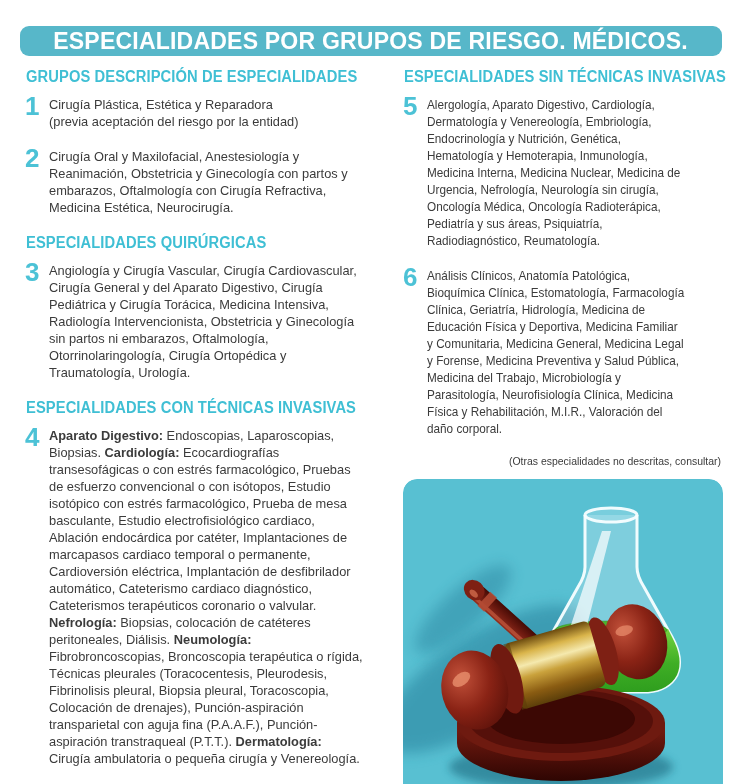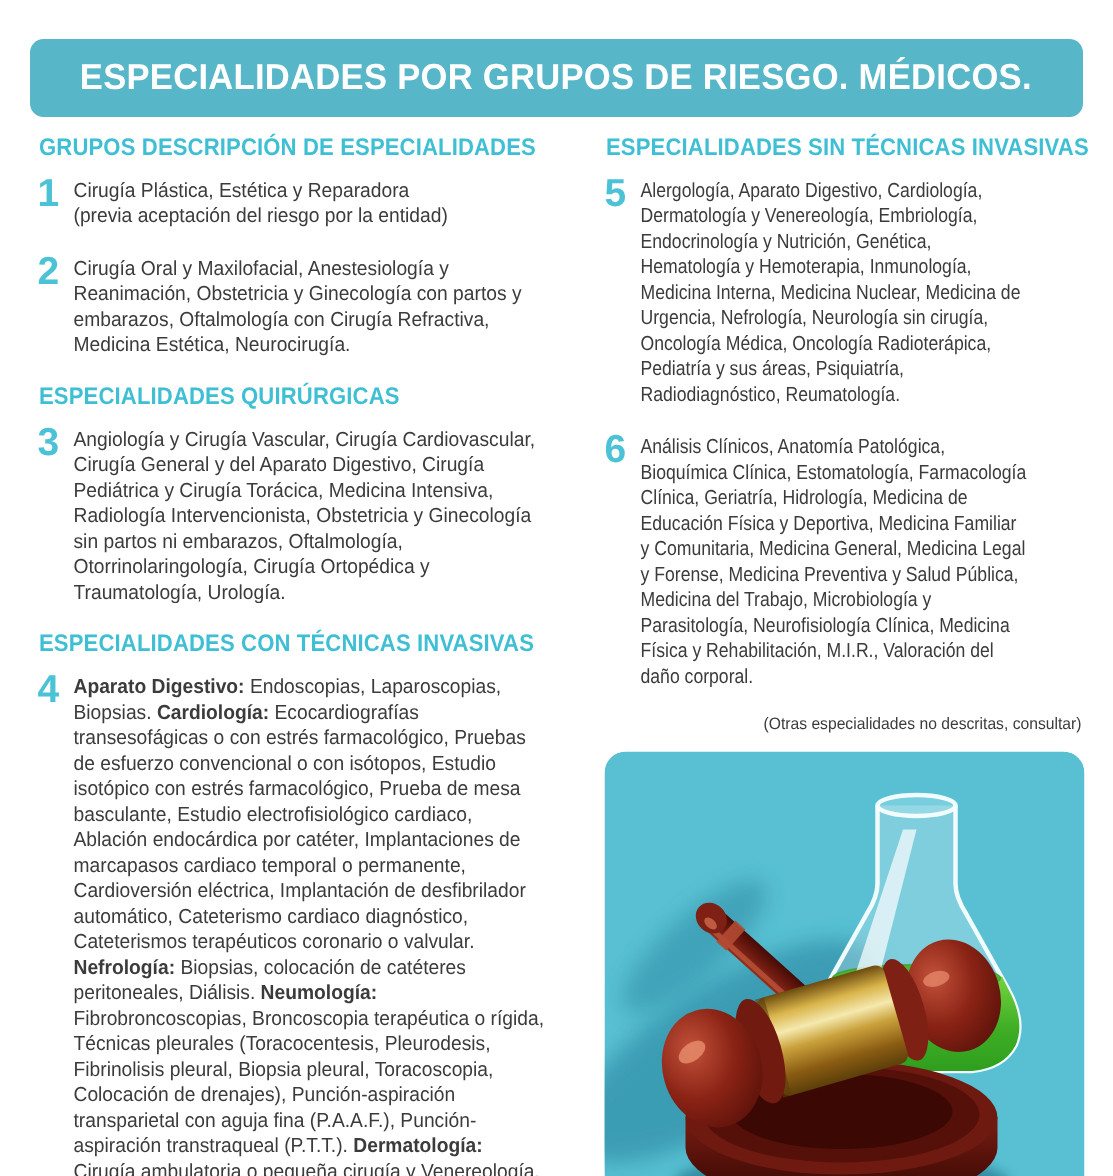--- a/index.html
+++ b/index.html
@@ -2,21 +2,21 @@
 <html><head>
 <meta charset="utf-8">
 <style>
   * { margin:0; padding:0; box-sizing:border-box; }
   html,body { background:#ffffff; }
   .page {
     position:relative; width:742px; height:784px; background:#ffffff;
     font-family:"Liberation Sans","DejaVu Sans",sans-serif; overflow:hidden;
   }
   .banner {
-    margin:26px 20px 0 20px; height:52px; border-radius:9px;
+    margin:26px 20px 0 20px; height:30px; border-radius:9px;
     background:#57b7c9; display:flex; align-items:center; justify-content:center;
   }
   .banner-title {
     color:#ffffff; font-weight:bold; font-size:24px; white-space:nowrap;
     transform:scaleX(0.96); letter-spacing:0.2px;
   }
   .columns { display:flex; padding:12px 19px 0 25px; }
   .col-left  { width:356px; }
   .col-gap   { width:22px; flex:none; }
   .col-right { width:320px; }

